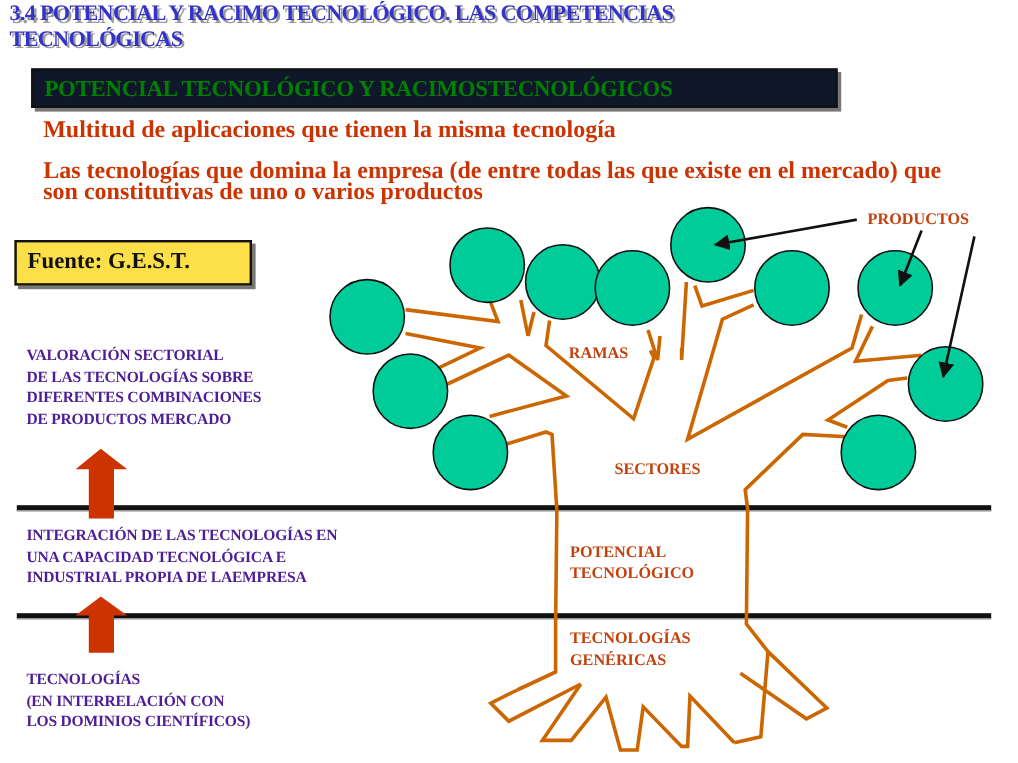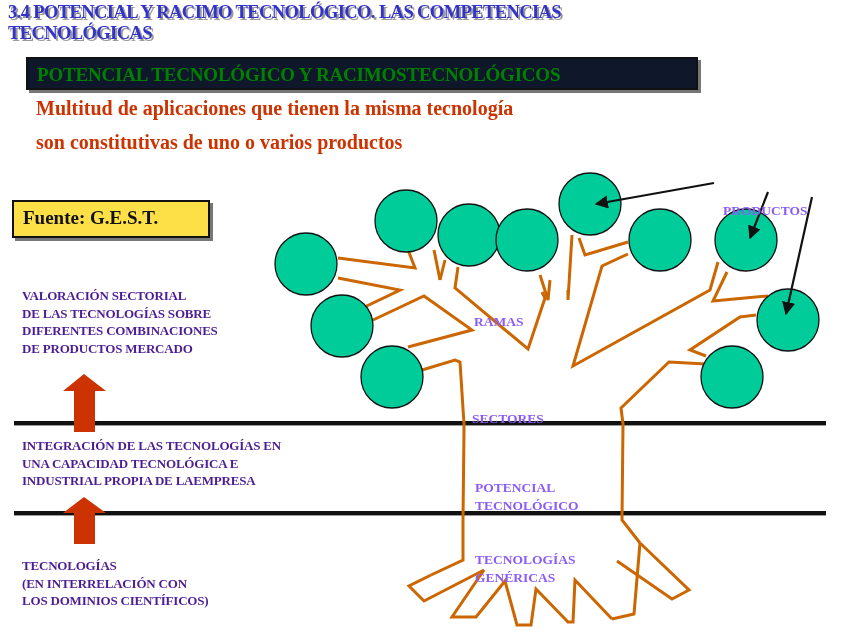--- a/index.html
+++ b/index.html
@@ -10,39 +10,40 @@
            line-height: 21px; letter-spacing: -0.6px;
            text-shadow: 2px 2px 0 #9a9a9a; width: 760px; }
   .banner { left: 26px; top: 57px; width: 672px; height: 33px; background: #0f172a;
             border: 2px solid #111; box-shadow: 3px 3px 0 #777; box-sizing: border-box; }
   .banner span { display: block; padding: 5px 0 0 9px; font-size: 19px; font-weight: bold;
                  color: #008000; letter-spacing: -0.2px; white-space: nowrap; }
   .red { color: #cc3300; font-weight: bold; font-size: 20px; line-height: 18px; }
   .src { left: 12px; top: 200px; width: 198px; height: 38px; background: #fde047;
          border: 2px solid #111; box-shadow: 3px 3px 0 #777; box-sizing: border-box; }
   .src span { display: block; padding: 5px 0 0 9px; font-size: 19px; font-weight: bold; color: #111; }
-  .lbl { font-size: 13.5px; font-weight: bold; color: #8b5cf6; line-height: 18px; white-space: nowrap; margin-top: 28px; }
+  .lbl { font-size: 13.5px; font-weight: bold; color: #c2410c; line-height: 18px; white-space: nowrap; }
   .lbl-sm { font-size: 13px; font-weight: bold; color: #4c1d95; line-height: 17.5px; white-space: nowrap; letter-spacing: -0.2px; }
   .hline { left: 14px; width: 812px; height: 4px; background: #111; border-bottom: 1px solid #999; }
   svg.tree { position: absolute; left: 0; top: 0; }
 </style>
 </head>
 <body>
 
 <div class="abs title">
   <div>3.4 POTENCIAL Y RACIMO TECNOLÓGICO. LAS COMPETENCIAS</div>
   <div>TECNOLÓGICAS</div>
 </div>
 
 <div class="abs banner">
   <span>POTENCIAL TECNOLÓGICO Y RACIMOSTECNOLÓGICOS</span>
 </div>
 
 <div class="abs red" style="left:36px; top:99px;">Multitud de aplicaciones que tienen la misma  tecnología</div>
 <div class="abs red" style="left:36px; top:133px; white-space:nowrap;">
+  <div>Las tecnologías que domina la empresa (de entre todas las que existe en el mercado) que</div>
   <div>son constitutivas de uno o varios productos</div>
 </div>
 
 <div class="abs src">
   <span>Fuente: G.E.S.T.</span>
 </div>
 
 <div class="abs hline" style="top:421px;"></div>
 <div class="abs hline" style="top:511px;"></div>
 
@@ -98,21 +99,21 @@
   </g>
 
   <g fill="#cc3300">
     <path d="M84,374 L106,391 L95,391 L95,432 L74,432 L74,391 L63,391 Z"></path>
     <path d="M84,497 L106,513 L95,513 L95,544 L74,544 L74,513 L63,513 Z"></path>
   </g>
 </svg>
 
 <div class="abs lbl" style="left:723px; top:174px;">PRODUCTOS</div>
 <div class="abs lbl" style="left:474px; top:285px;">RAMAS</div>
-<div class="abs lbl" style="left:472px; top:382px;">SECTORES</div>
+<div class="abs lbl" style="left:512px; top:382px;">SECTORES</div>
 <div class="abs lbl" style="left:475px; top:451px;">
   <div>POTENCIAL</div>
   <div>TECNOLÓGICO</div>
 </div>
 <div class="abs lbl" style="left:475px; top:523px;">
   <div>TECNOLOGÍAS</div>
   <div>GENÉRICAS</div>
 </div>
 
 <div class="abs lbl-sm" style="left:22px; top:287px;">

